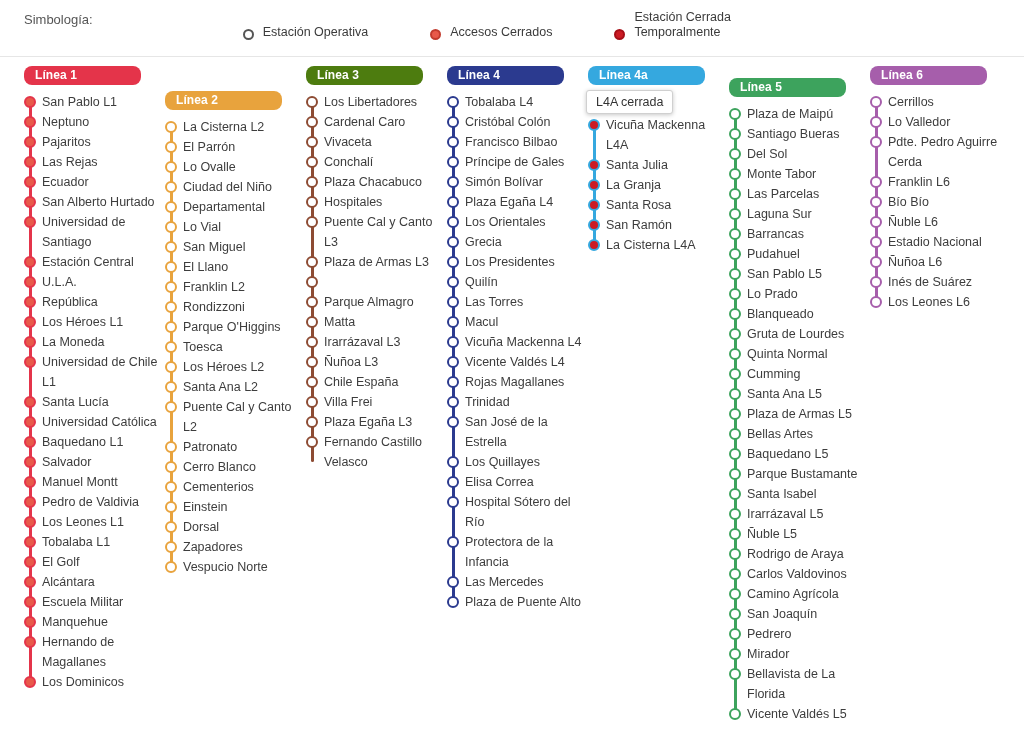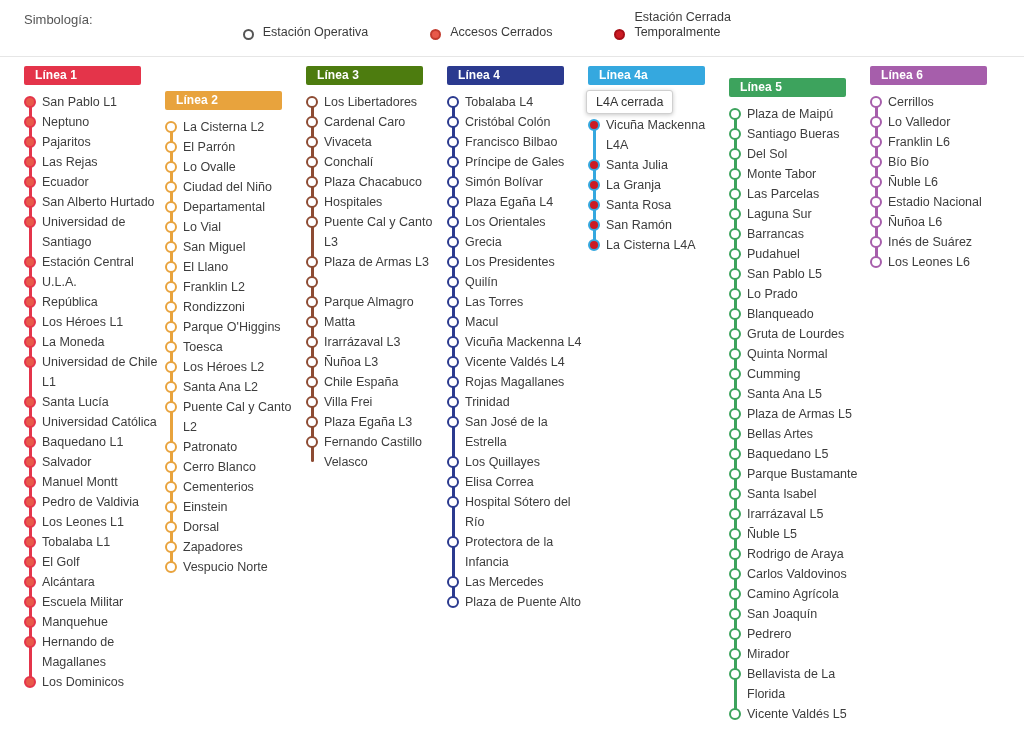--- a/index.html
+++ b/index.html
@@ -65,21 +65,21 @@
     width: 1024px;
     display: flex;
     padding-left: 24px;
   }
   .line-col {
     width: 141px;
     position: relative;
   }
   .line-header {
     height: 19px;
-    border-radius: 2px;
+    border-radius: 8px;
     color: #fff;
     font-size: 12px;
     font-weight: bold;
     line-height: 19px;
     padding-left: 11px;
     width: 117px;
     margin-bottom: 7px;
     letter-spacing: 0.1px;
   }
   .stations { position: relative; padding-left: 0; }
@@ -701,20 +701,24 @@
           <div class="station">
             <span class="st-dot" style="background: rgb(255, 255, 255); border-color: rgb(166, 94, 171);"></span>
             <span class="st-label">Cerrillos</span>
           </div>
           <div class="station">
             <span class="st-dot" style="background: rgb(255, 255, 255); border-color: rgb(166, 94, 171);"></span>
             <span class="st-label">Lo Valledor</span>
           </div>
           <div class="station">
             <span class="st-dot" style="background: rgb(255, 255, 255); border-color: rgb(166, 94, 171);"></span>
+            <span class="st-label">Pdte. Pedro Aguirre Cerda</span>
+          </div>
+          <div class="station">
+            <span class="st-dot" style="background: rgb(255, 255, 255); border-color: rgb(166, 94, 171);"></span>
             <span class="st-label">Franklin L6</span>
           </div>
           <div class="station">
             <span class="st-dot" style="background: rgb(255, 255, 255); border-color: rgb(166, 94, 171);"></span>
             <span class="st-label">Bío Bío</span>
           </div>
           <div class="station">
             <span class="st-dot" style="background: rgb(255, 255, 255); border-color: rgb(166, 94, 171);"></span>
             <span class="st-label">Ñuble L6</span>
           </div>

